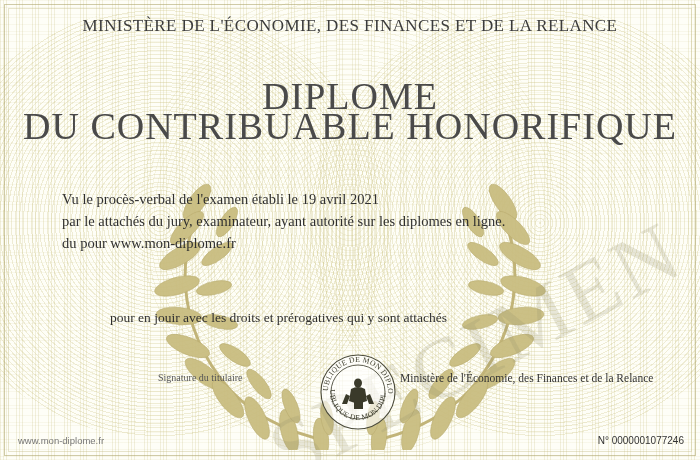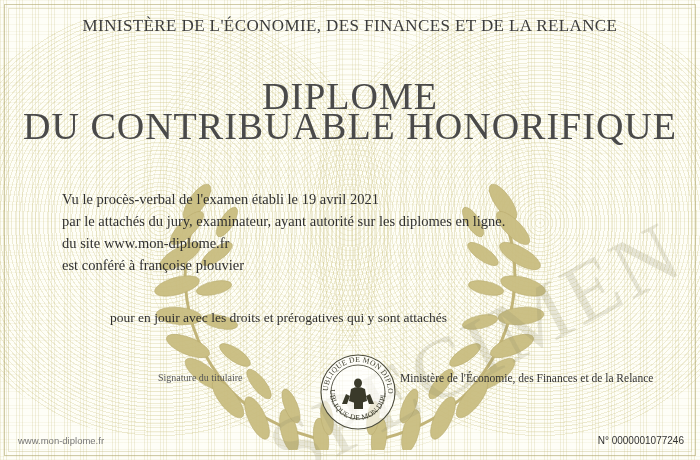--- a/index.html
+++ b/index.html
@@ -251,22 +251,21 @@
   <div class="watermark">SPECIMEN</div>
 
   <div class="ministry">Ministère de l'Économie, des Finances et de la Relance</div>
 
   <div class="title1">DIPLOME</div>
   <div class="title2">DU CONTRIBUABLE HONORIFIQUE</div>
 
   <div class="body-block">
     <div>Vu le procès-verbal de l'examen établi le 19 avril 2021</div>
     <div>par le attachés du jury, examinateur, ayant autorité sur les diplomes en ligne.</div>
-    <div>du site www.mon-diplome.fr</div>
-    <div>est conféré à françoise plouvier</div>
+    <div>du pour www.mon-diplome.fr</div>
   </div>
 
   <div class="enjoy-line">pour en jouir avec les droits et prérogatives qui y sont attachés</div>
 
   <div class="sig-left">Signature du titulaire</div>
   <div class="sig-right">Ministère de l'Économie, des Finances et de la Relance</div>
 
   <svg class="seal" viewBox="0 0 80 80">
     <defs>
       <path id="arcTop" d="M 10,40 A 30,30 0 0 1 70,40"></path>

